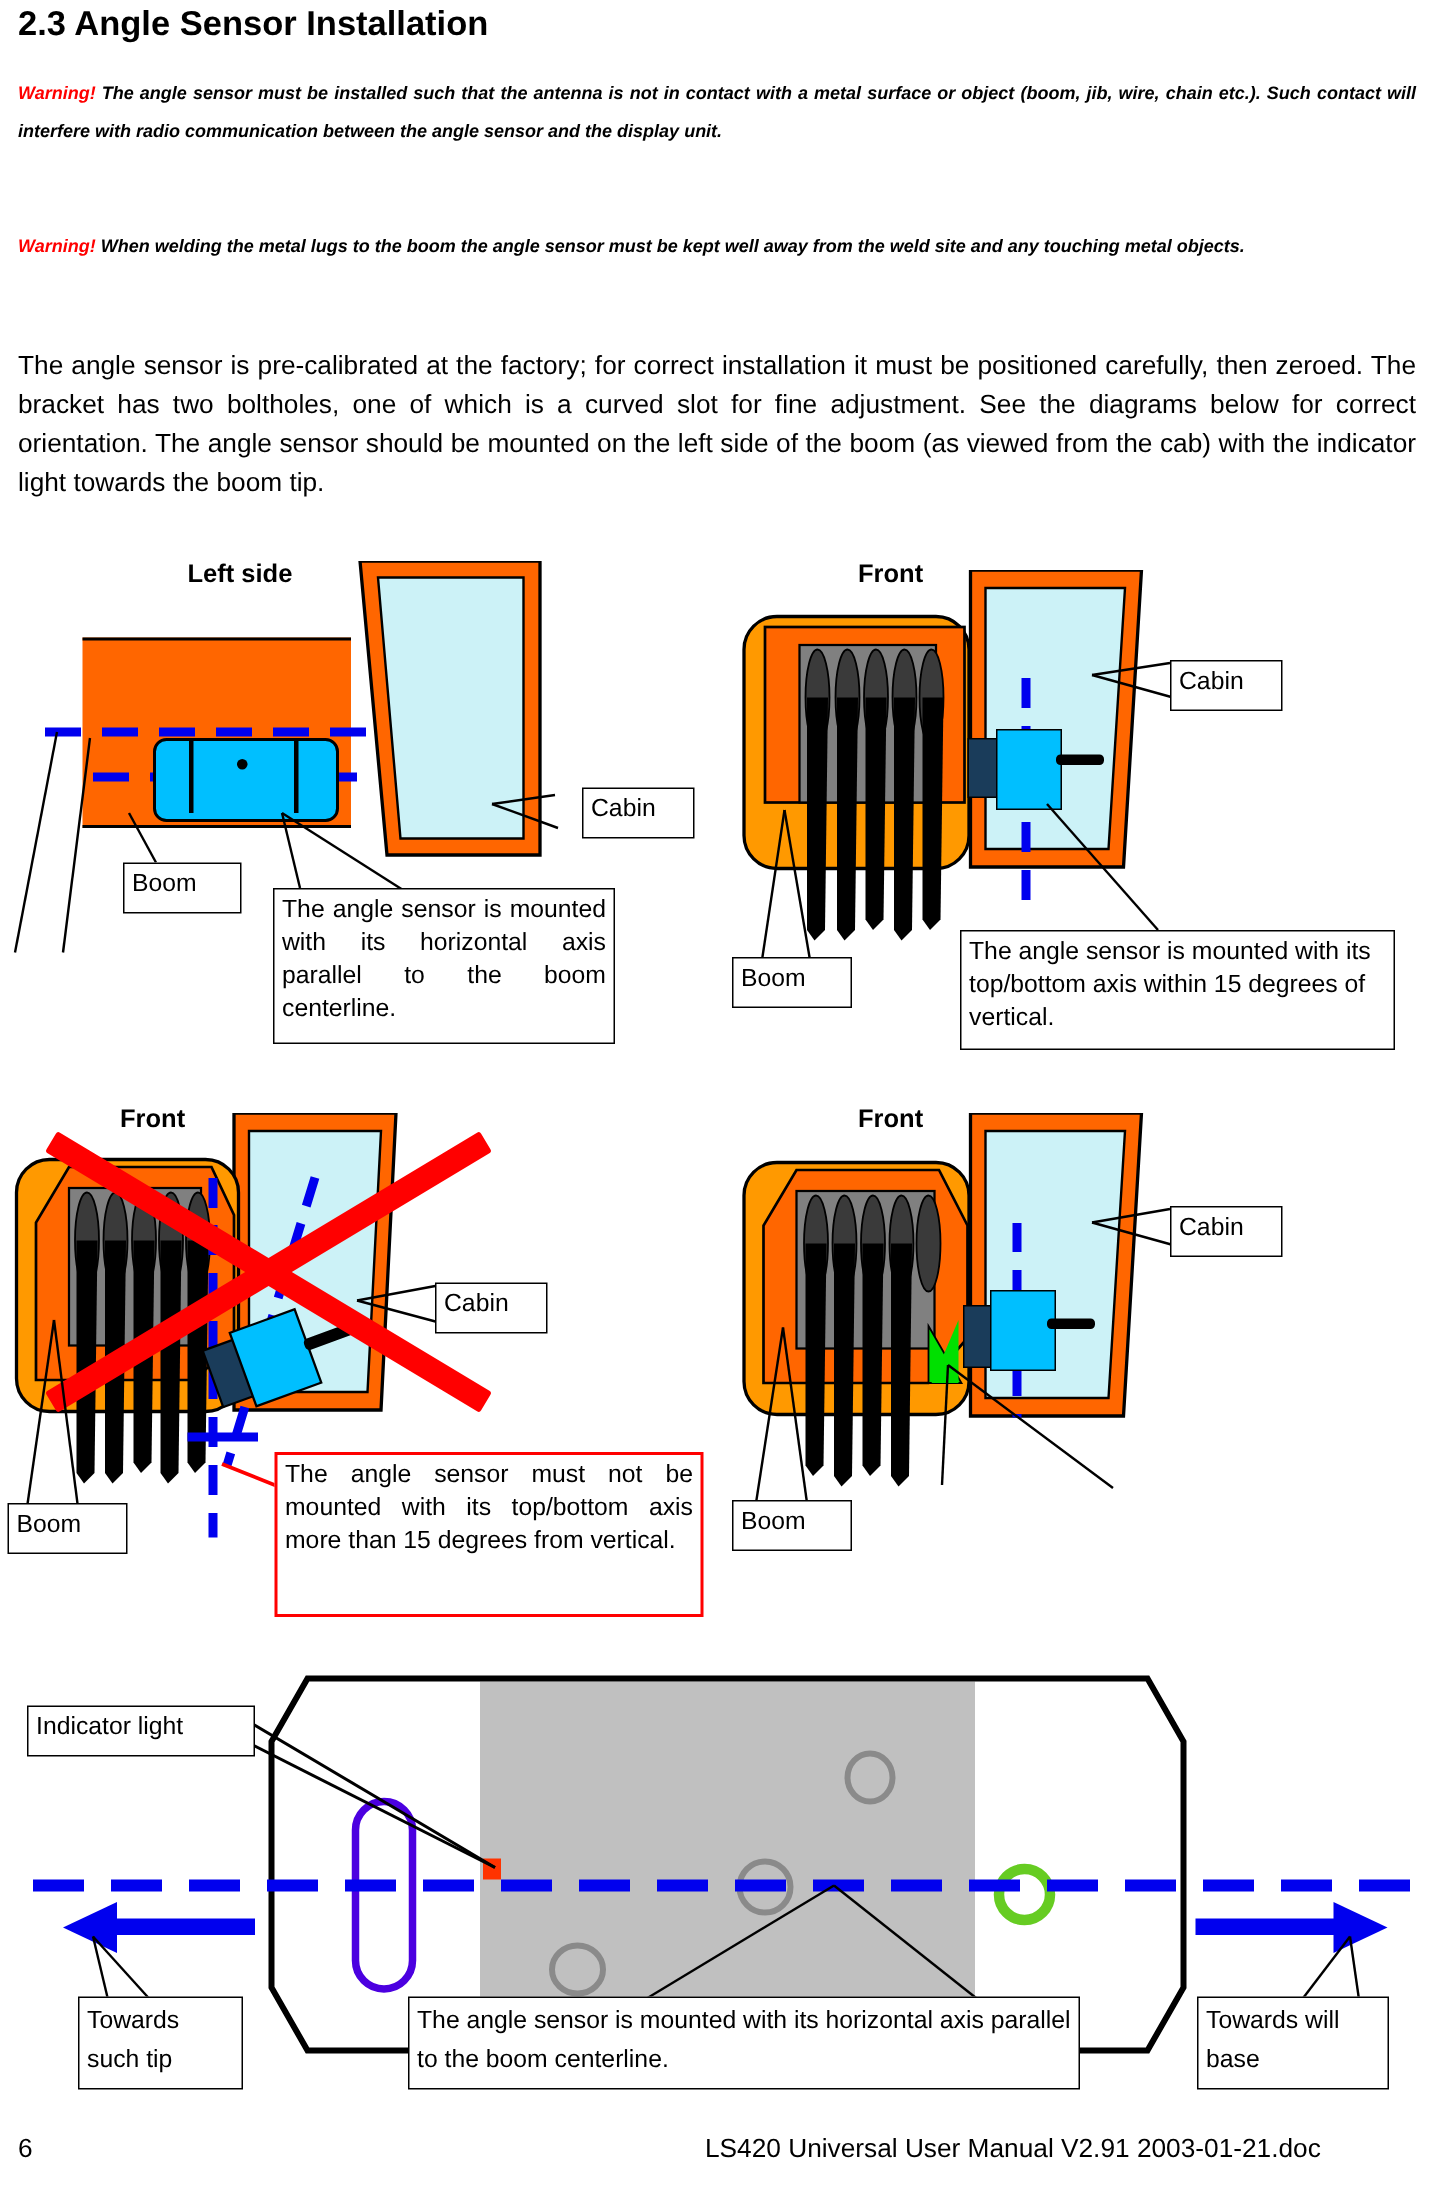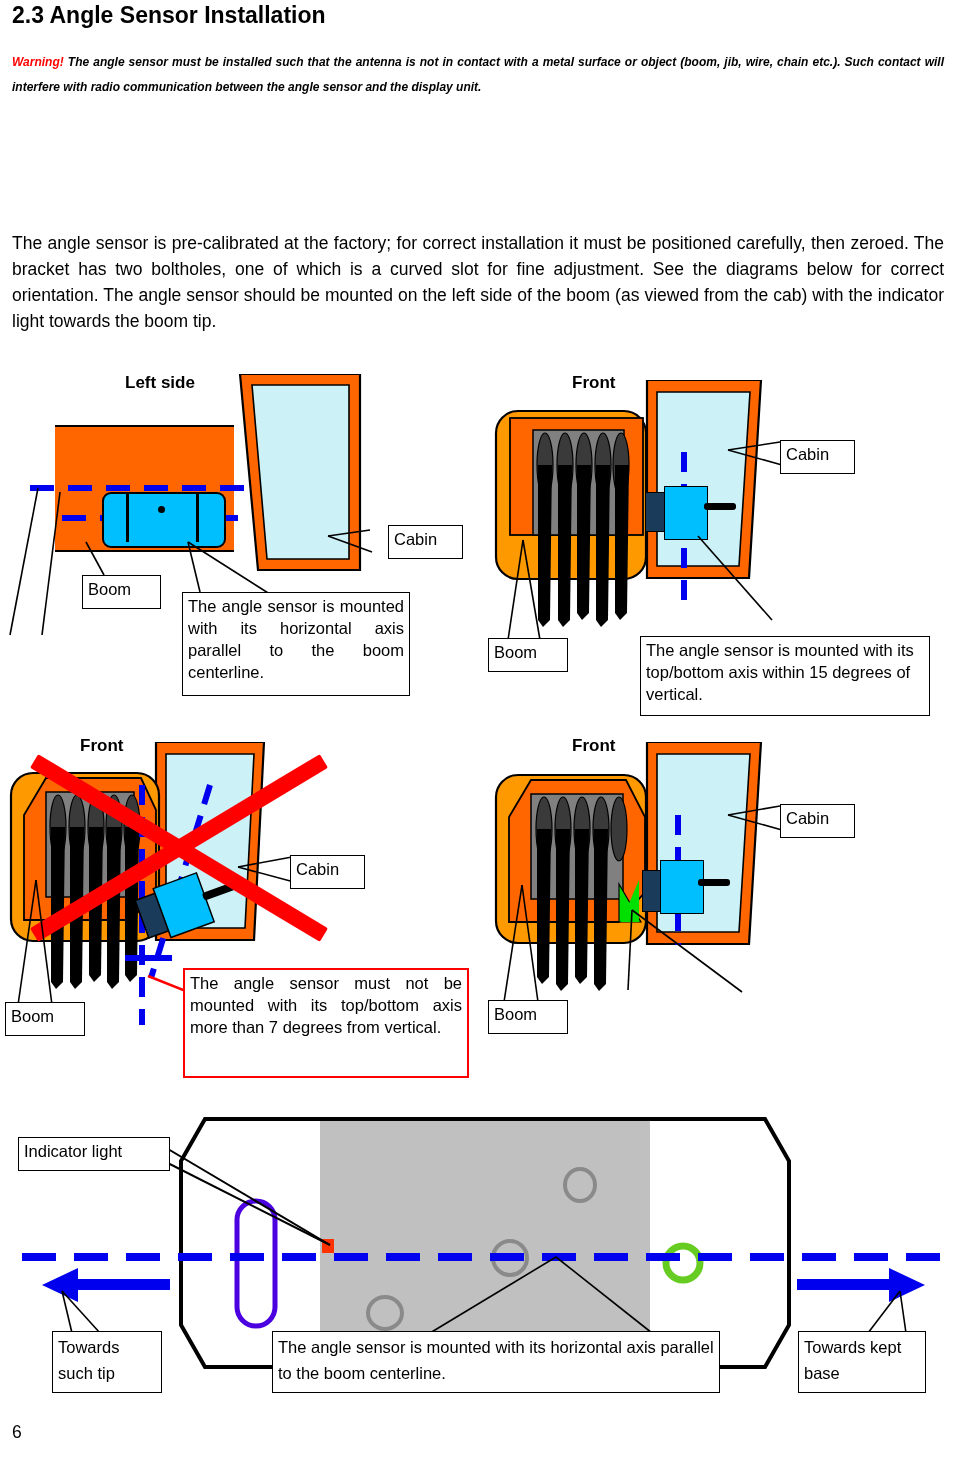--- a/index.html
+++ b/index.html
@@ -62,20 +62,23 @@
 <body>
 
 <div class="page">
 
   <h1 class="sec-title">2.3 Angle Sensor Installation</h1>
 
   <div class="warn" id="warn1">
     <span class="wlabel">Warning!</span><span> The angle sensor must be installed such that the antenna is not in contact with a metal surface or object (boom, jib, wire, chain etc.). Such contact will interfere with radio communication between the angle sensor and the display unit.</span>
   </div>
 
+  <div class="warn" id="warn2">
+    <span class="wlabel">Warning!</span><span> When welding the metal lugs to the boom the angle sensor must be kept well away from the weld site and any touching metal objects.</span>
+  </div>
 
   <div class="para">The angle sensor is pre-calibrated at the factory; for correct installation it must be positioned carefully, then zeroed. The bracket has two boltholes, one of which is a curved slot for fine adjustment.   See the diagrams below for correct orientation. The angle sensor should be mounted on the left side of the boom (as viewed from the cab) with the indicator light towards the boom tip.</div>
 
   <div class="dg" style="left:0;top:370px;width:480px;height:360px;">
 
     <div class="lbl" style="left:125px;top:3px;">Left side</div>
 
     <div class="boomside" style="left:55px;top:55px;width:179px;height:123px;"></div>
 
     <svg class="cabshell" style="left:232px;top:4px;width:140px;height:200px;" viewBox="0 0 140 200">
@@ -159,21 +162,21 @@
     </svg>
 
     <div class="callout nowrap" style="left:300px;top:70px;width:75px;height:34px;">
       <span>Cabin</span>
     </div>
 
     <div class="callout nowrap" style="left:8px;top:268px;width:80px;height:34px;">
       <span>Boom</span>
     </div>
 
-    <div class="callout center" style="left:160px;top:266px;width:290px;height:80px;">
+    <div class="callout center" style="left:160px;top:250px;width:290px;height:80px;">
       <span>The angle sensor is mounted with its top/bottom axis within 15 degrees of vertical.</span>
     </div>
   </div>
 
   <div class="dg" style="left:0;top:730px;width:480px;height:365px;">
 
     <div class="lbl" style="left:80px;top:6px;">Front</div>
 
     <svg class="cabshell" style="left:152px;top:12px;width:120px;height:200px;" viewBox="0 0 120 200">
       <polygon points="4,0 112,0 102,198 4,198" fill="#ff6600" stroke="#000" stroke-width="2.2"></polygon>
@@ -227,21 +230,21 @@
 
     <div class="callout nowrap" style="left:290px;top:125px;width:75px;height:34px;">
       <span>Cabin</span>
     </div>
 
     <div class="callout nowrap" style="left:5px;top:272px;width:80px;height:34px;">
       <span>Boom</span>
     </div>
 
     <div class="callout red" style="left:183px;top:238px;width:286px;height:110px;">
-      <span>The angle sensor must not be mounted with its top/bottom axis more than 7 degrees from vertical.</span>
+      <span>The angle sensor must not be mounted with its top/bottom axis more than 15 degrees from vertical.</span>
     </div>
   </div>
 
   <div class="dg" style="left:480px;top:730px;width:475px;height:365px;">
 
     <div class="lbl" style="left:92px;top:6px;">Front</div>
 
     <svg class="cabshell" style="left:163px;top:12px;width:125px;height:205px;" viewBox="0 0 125 205">
       <polygon points="4,0 118,0 106,202 4,202" fill="#ff6600" stroke="#000" stroke-width="2.2"></polygon>
       <polygon points="14,12 107,12 96,190 14,190" fill="#ccf2f7" stroke="#000" stroke-width="1.6"></polygon>
@@ -338,23 +341,24 @@
 
     <div class="callout nowrap" style="left:18px;top:32px;width:152px;height:34px;">
       <span>Indicator light</span>
     </div>
 
     <div class="callout center" style="left:52px;top:226px;width:110px;height:62px;line-height:26px;">
       <span>Towards such tip</span>
     </div>
 
     <div class="callout center" style="left:798px;top:226px;width:128px;height:62px;line-height:26px;">
-      <span>Towards kept base</span>
+      <span>Towards will base</span>
     </div>
 
     <div class="callout" style="left:272px;top:226px;width:448px;height:62px;line-height:26px;text-align:left;">
       <span>The angle sensor is mounted with its horizontal axis parallel to the boom centerline.</span>
     </div>
   </div>
 
   <div class="footer-pg">6</div>
+  <div class="footer-doc">LS420 Universal User Manual V2.91 2003-01-21.doc</div>
 
 </div>
 
 </body></html>

